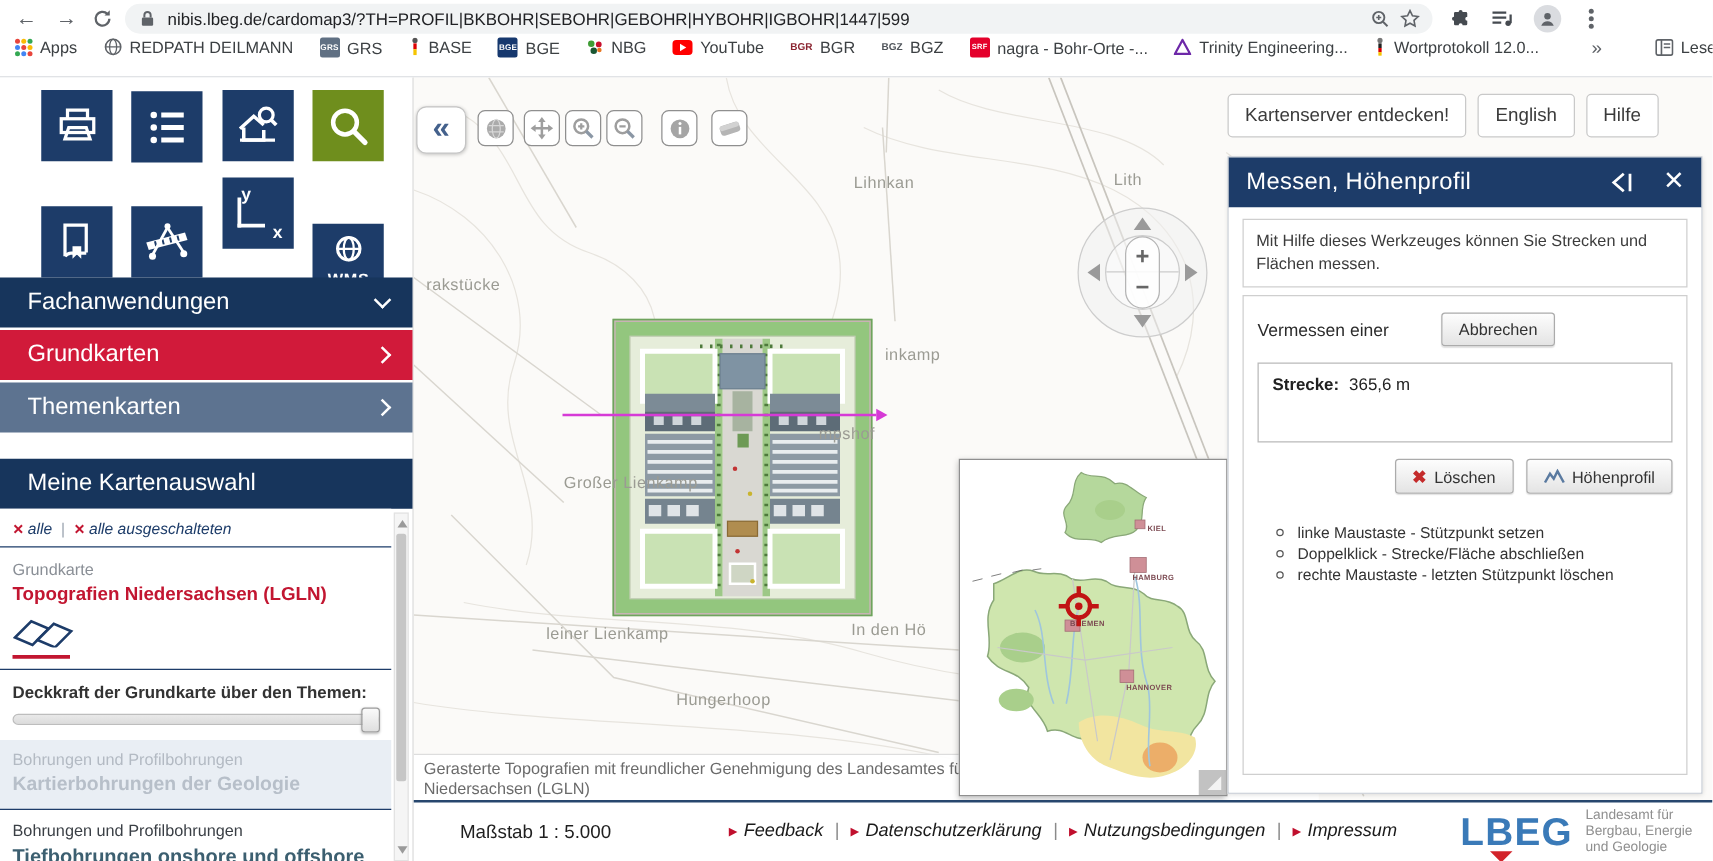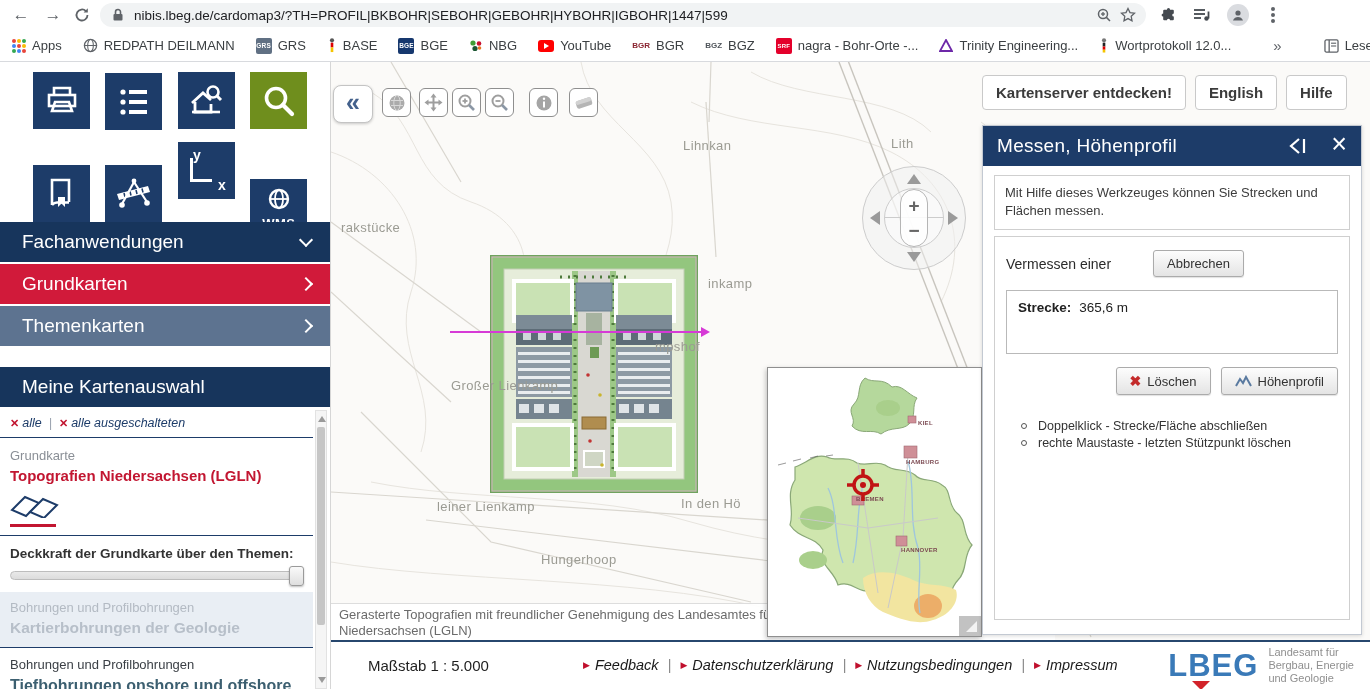--- a/index.html
+++ b/index.html
@@ -12,21 +12,21 @@
   .navglyph { font-size:17px; color:#5f6368; width:22px; text-align:center; cursor:pointer; }
   .reload-svg { width:16px; height:16px; }
   .addressbar { flex:1; height:24px; background:#f1f3f4; border-radius:13px; display:flex; align-items:center; padding:0 10px; gap:8px; max-width:1046px; }
   .url { font-size:13.5px; color:#202124; white-space:nowrap; overflow:hidden; flex:1; }
   .omni-ic { width:16px; height:16px; }
   .chrome-right { display:flex; align-items:center; gap:16px; margin-left:4px; }
   .avatar { width:22px; height:22px; border-radius:50%; background:#dadce0; display:flex; align-items:center; justify-content:center; }
   .dots3 { width:4px; height:4px; border-radius:50%; background:#5f6368; box-shadow:0 -6px 0 #5f6368, 0 6px 0 #5f6368; margin:0 6px; }
 
   
-  .bmbar { height:32px; display:flex; align-items:center; padding:0 12px; gap:21px; border-bottom:1px solid #d8dade; background:#fff; }
+  .bmbar { height:32px; display:flex; align-items:flex-start; padding:0 12px; gap:21px; border-bottom:1px solid #d8dade; background:#fff; }
   .bm { display:flex; align-items:center; gap:6px; font-size:13px; color:#3c4043; white-space:nowrap; cursor:pointer; }
   .dotgrid { display:grid; grid-template-columns:repeat(3,4px); grid-gap:1px; }
   .dotgrid i { width:4px; height:4px; border-radius:50%; }
   .dotgrid i:nth-child(1){background:#e8453c}.dotgrid i:nth-child(2){background:#fbbc05}.dotgrid i:nth-child(3){background:#34a853}
   .dotgrid i:nth-child(4){background:#4285f4}.dotgrid i:nth-child(5){background:#e8453c}.dotgrid i:nth-child(6){background:#fbbc05}
   .dotgrid i:nth-child(7){background:#34a853}.dotgrid i:nth-child(8){background:#4285f4}.dotgrid i:nth-child(9){background:#e8453c}
   .sq { width:16px; height:16px; border-radius:2px; color:#fff; font-size:6.5px; font-weight:bold; display:flex; align-items:center; justify-content:center; letter-spacing:.2px; }
   .txtfav { font-size:8px; font-weight:bold; }
   .yt { width:16px; height:12px; background:#f00; border-radius:3px; position:relative; }
   .yt:after { content:""; position:absolute; left:6px; top:3px; border-left:5px solid #fff; border-top:3px solid transparent; border-bottom:3px solid transparent; }
@@ -109,21 +109,21 @@
 
   .attribution { position:absolute; left:0; bottom:0; width:724px; height:37px; background:rgba(255,255,255,.92); border-top:1px solid #ddd; padding:3px 8px; font-size:13px; color:#6b6b6b; line-height:1.2; overflow:hidden; white-space:nowrap; }
 
   .inset { position:absolute; left:436px; top:305px; width:215px; height:270px; background:#fff; border:1px solid #8f8f8f; box-shadow:-1px 2px 5px rgba(0,0,0,.25); cursor:pointer; }
   .inset-handle { position:absolute; right:0; bottom:0; width:22px; height:20px; background:#c2c2c2; cursor:pointer; }
   .inset-handle:after { content:""; position:absolute; right:4px; bottom:4px; border-right:11px solid #f3f3f3; border-top:11px solid transparent; }
   .citylbl { font:bold 6px "Liberation Sans",sans-serif; fill:#7c4a52; letter-spacing:.3px; }
 
   
   .hdrbtns { position:absolute; left:651px; top:13px; display:flex; gap:9px; }
-  .hbtn { background:#fff; border:1px solid #c9c9c9; border-radius:4px; padding:8px 13px; font-size:15px; color:#3b3b3b; cursor:pointer; white-space:nowrap;font-weight:bold; }
+  .hbtn { background:#fff; border:1px solid #c9c9c9; border-radius:4px; padding:8px 13px; font-size:15px; color:#3b3b3b; cursor:pointer; white-space:nowrap; }
   .panel { position:absolute; left:651px; top:63px; width:380px; height:510px; background:#fff; border:1px solid #c3c9d2; box-shadow:0 1px 4px rgba(0,0,0,.15); }
   .phead { height:40px; background:#1d3c69; color:#fff; display:flex; align-items:center; padding:0 14px; }
   .ptitle { font-size:19px; letter-spacing:.3px; flex:1; }
   .pcollapse { display:flex; align-items:center; margin-right:22px; cursor:pointer; }
   .pclose { font-size:27px; line-height:1; font-weight:300; cursor:pointer; margin-top:-3px; }
   .pbody { position:absolute; top:40px; bottom:0; left:0; right:0; padding:9px 11px; background:#fff; }
   .infobox { border:1px solid #cfcfcf; padding:8px 10px 10px 10px; font-size:13px; color:#3c3c3c; line-height:1.35; }
   .sectionbox { border:1px solid #cfcfcf; margin-top:6px; padding:13px 11px; height:384px; }
   .vrow { display:flex; align-items:center; gap:42px; }
   .vlabel { font-size:14px; color:#2b2b2b; }
@@ -703,20 +703,24 @@
               <button class="gbtn">
                 <svg width="17" height="12" viewBox="0 0 17 12">
                     <polyline points="1,11 5,4 8,8 11,2 16,11" fill="none" stroke="#5a7aa0" stroke-width="2"></polyline>
                   </svg>
                 <span>Höhenprofil</span>
               </button>
             </div>
             <div class="hints">
               <div class="hintrow">
                   <span class="bullet"></span>
+                  <span class="hinttxt">linke Maustaste - Stützpunkt setzen</span>
+                </div>
+              <div class="hintrow">
+                  <span class="bullet"></span>
                   <span class="hinttxt">Doppelklick - Strecke/Fläche abschließen</span>
                 </div>
               <div class="hintrow">
                   <span class="bullet"></span>
                   <span class="hinttxt">rechte Maustaste - letzten Stützpunkt löschen</span>
                 </div>
             </div>
           </div>
         </div>
       </div>

